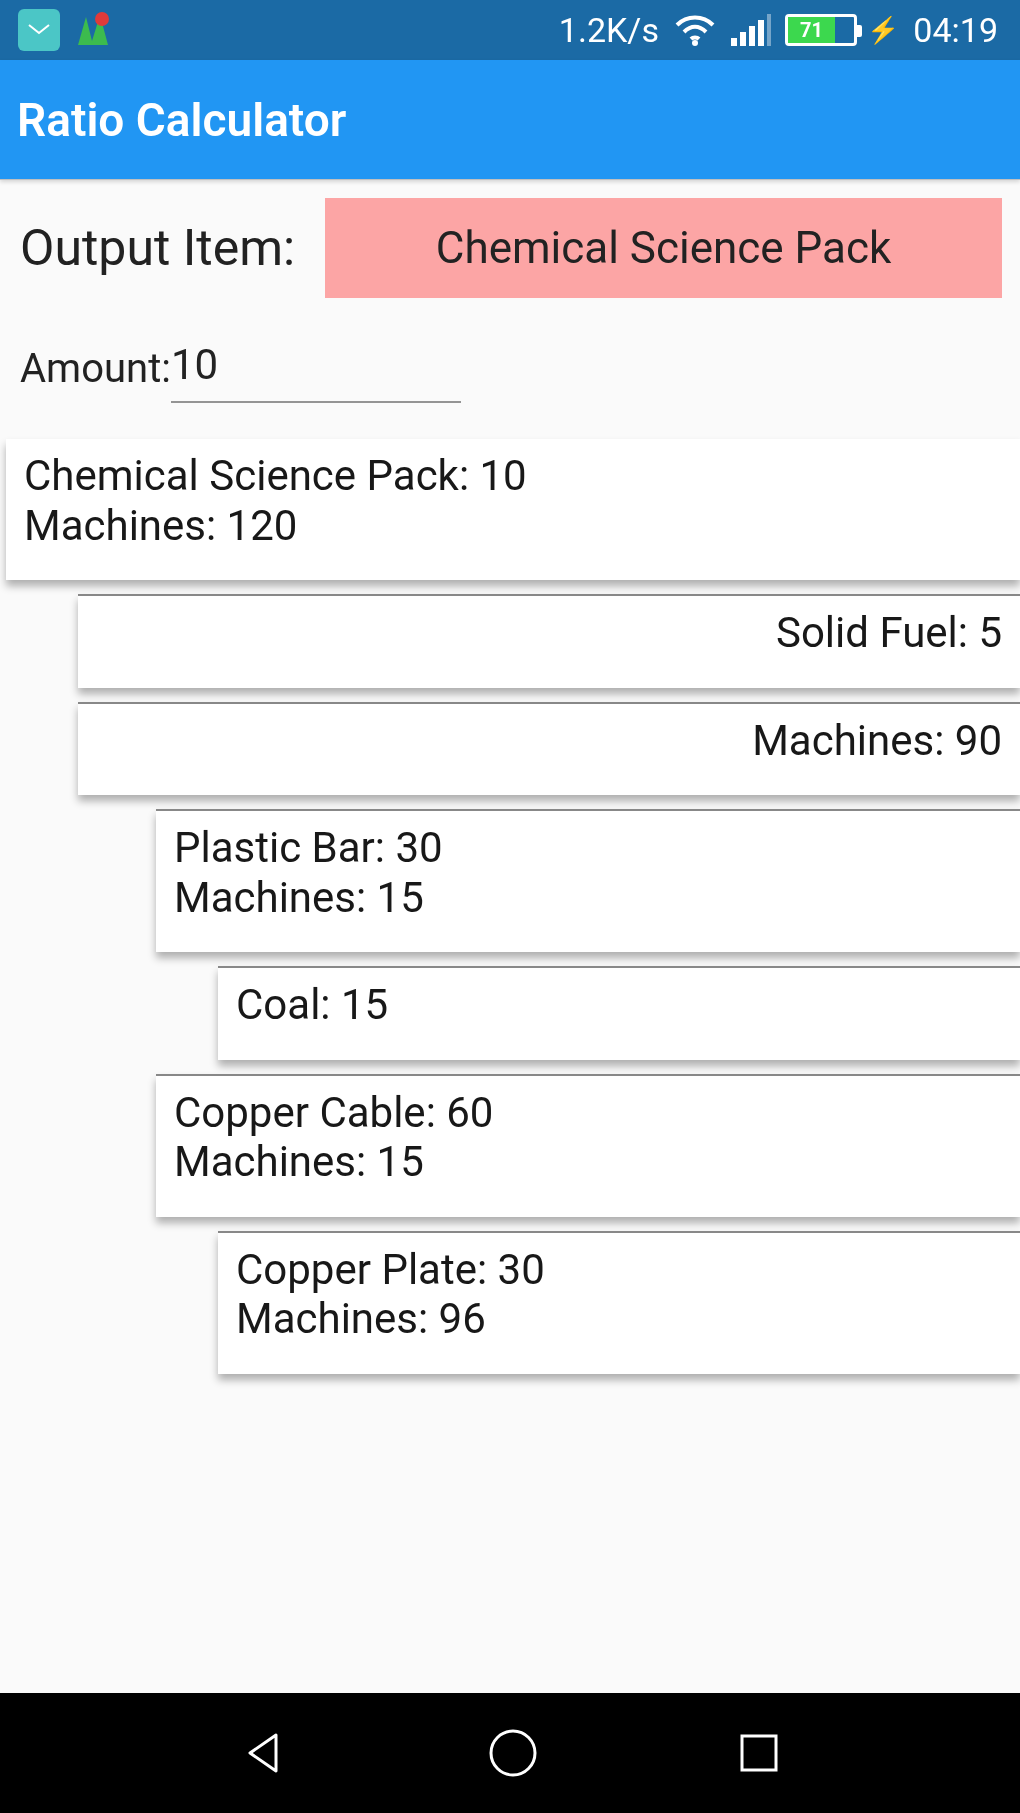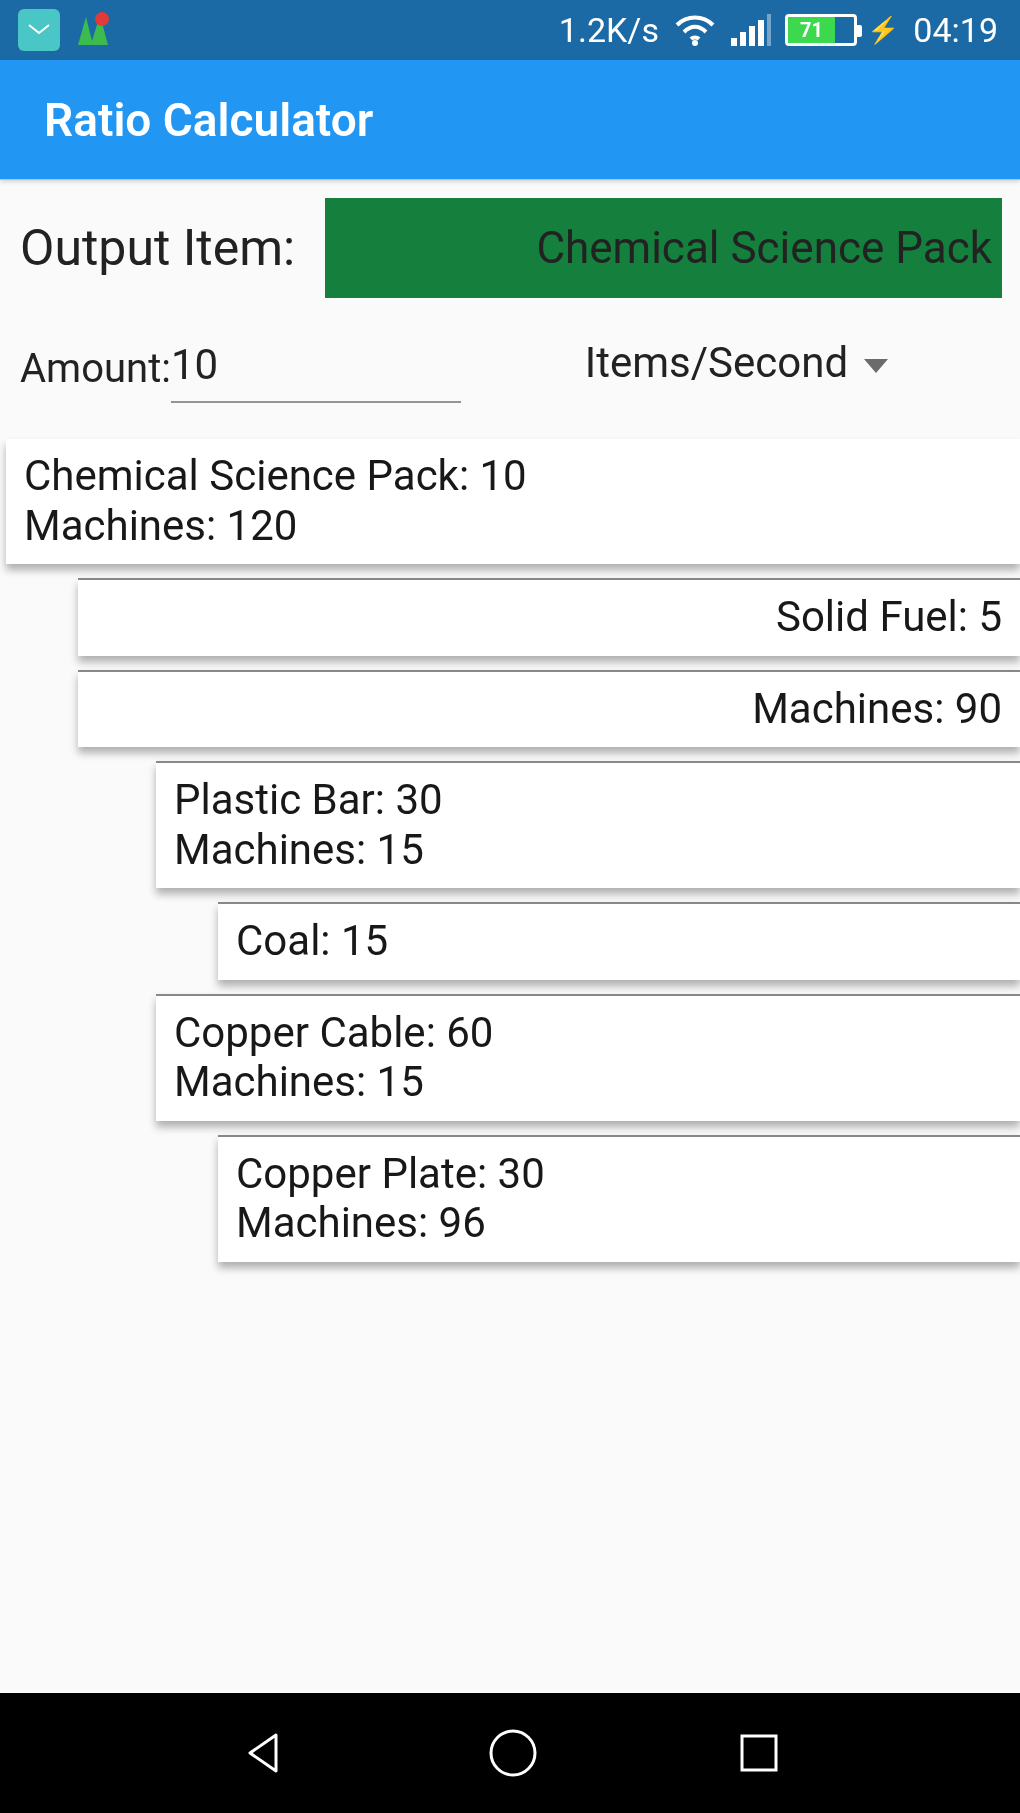--- a/index.html
+++ b/index.html
@@ -87,21 +87,21 @@
   .charge-bolt {
     font-size: 26px;
     margin-left: -4px;
   }
   .app-bar {
     height: 120px;
     background: #2196f3;
     color: #fff;
     display: flex;
     align-items: center;
-    padding-left: 44px;
+    padding-left: 17px;
     font-size: 46px;
     font-weight: 600;
     border-bottom: 1px solid #c0c0c0;
     box-shadow: 0 2px 4px rgba(0,0,0,0.15);
   }
   .form-area {
     padding: 18px 18px 30px 18px;
   }
   .output-row {
     display: flex;
@@ -109,26 +109,26 @@
     gap: 30px;
     margin-bottom: 36px;
   }
   .output-label {
     font-size: 50px;
     color: #222;
     padding-left: 2px;
   }
   .output-button {
     flex: 1;
-    background: #15803d;
+    background: #fca5a5;
     border: none;
     font-size: 44px;
     color: #222;
     padding: 24px 10px;
-    text-align: right;
+    text-align: center;
     font-family: inherit;
   }
   .amount-row {
     display: flex;
     align-items: center;
     gap: 10px;
   }
   .amount-label {
     font-size: 40px;
     color: #222;
@@ -171,21 +171,21 @@
     border-top: 14px solid #6b6b6b;
     margin-top: 6px;
   }
   .tree {
     padding-top: 6px;
   }
   .node {
     background: #fff;
     border-top: 2px solid #888;
     box-shadow: 0 6px 8px rgba(0,0,0,0.3);
-    padding: 12px 18px 14px 18px;
+    padding: 12px 18px 30px 18px;
     font-size: 42px;
     color: #181818;
     line-height: 1.18;
     margin-bottom: 14px;
     position: relative;
   }
   .node:first-child {
     border-top: none;
   }
   .indent-1 { margin-left: 78px; text-align: right; }
@@ -270,24 +270,20 @@
 <div class="form-area">
   <div class="output-row">
     <span class="output-label">Output Item:</span>
     <button class="output-button">Chemical Science Pack</button>
   </div>
   <div class="amount-row">
     <span class="amount-label">Amount:</span>
     <div class="amount-input-wrap">
       <input class="amount-input" value="10" style="">
     </div>
-    <div class="unit-select">
-      <span class="unit-text">Items/Second</span>
-      <span class="dropdown-triangle"></span>
-    </div>
   </div>
 </div>
 
 <div class="tree">
 
   <div class="node" style="border-top:none; margin-left:6px; margin-right:0;">
     <div>Chemical Science Pack: 10</div>
     <div>Machines: 120</div>
   </div>
 

